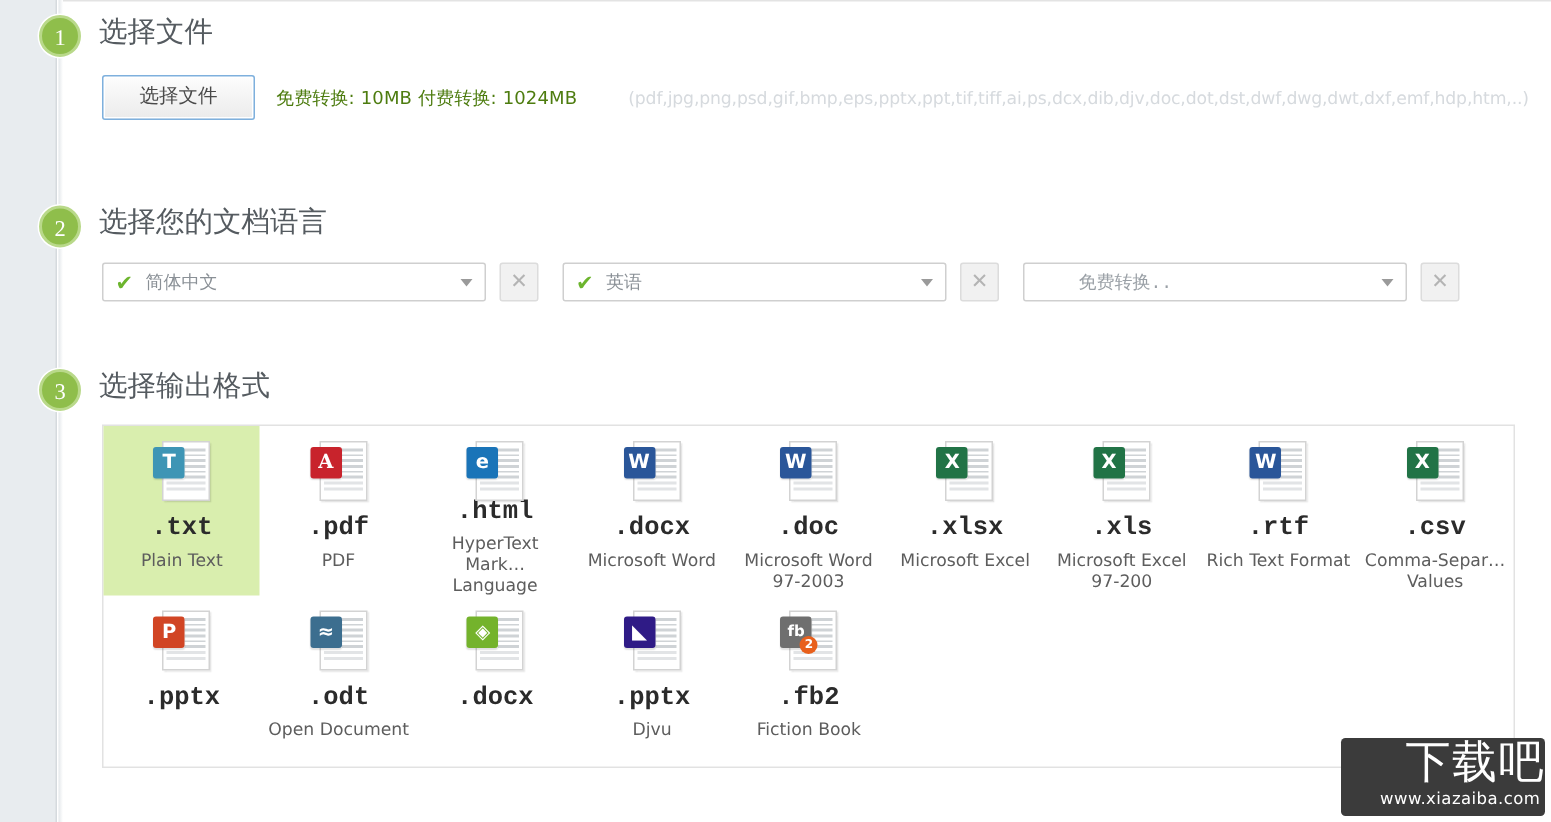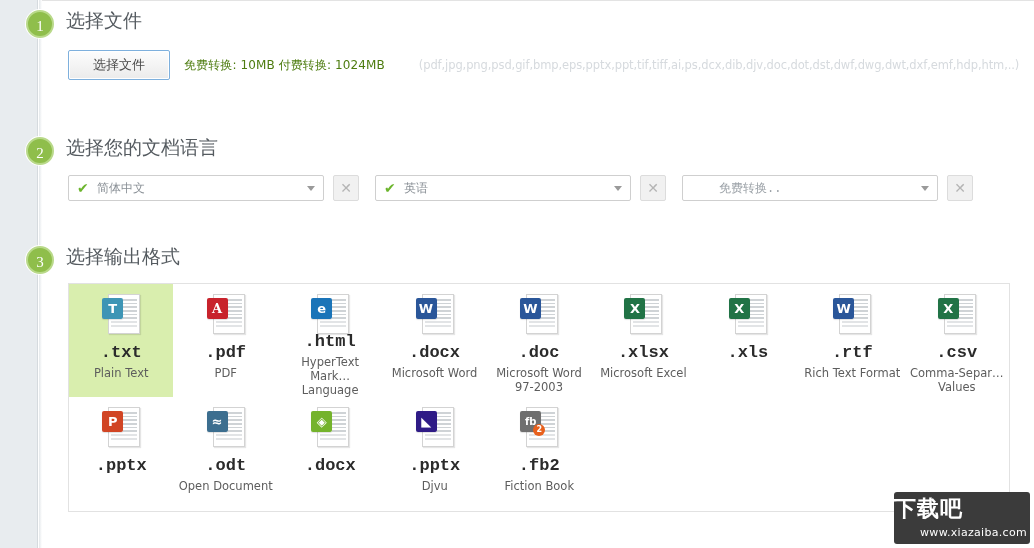--- a/index.html
+++ b/index.html
@@ -310,24 +310,24 @@
     right: 4px;
     bottom: 4px;
     width: 136px;
     height: 52px;
     background: #3b3b3b;
     border-radius: 3px;
     color: #ffffff;
     overflow: hidden;
   }
   #watermark .wm-main {
-    font-size: 22px;
-    font-weight: bold;
+    font-size: 30px;
+    font-weight: normal;
     line-height: 34px;
-    text-align: left;
+    text-align: right;
     letter-spacing: 1px;
     font-family: "DejaVu Sans", "Liberation Sans", sans-serif;
   }
   #watermark .wm-sub {
     font-size: 11px;
     text-align: center;
     line-height: 14px;
     letter-spacing: 0.3px;
     font-family: "DejaVu Sans", "Liberation Sans", sans-serif;
     margin-left: 23px;
@@ -521,20 +521,21 @@
               <i></i>
               <i></i>
             </div>
             <div class="botlines">
               <i></i>
               <i></i>
             </div>
             <div class="tag" style="background: rgb(33, 115, 70);">X</div>
           </div>
           <div class="fmt-ext">.xls</div>
+          <div class="fmt-desc">Microsoft Excel 97-200</div>
         </div>
         <div class="fmt-tile">
           <div class="ficon">
             <div class="sheet"></div>
             <div class="lines">
               <i></i>
               <i></i>
               <i></i>
               <i></i>
               <i></i>

